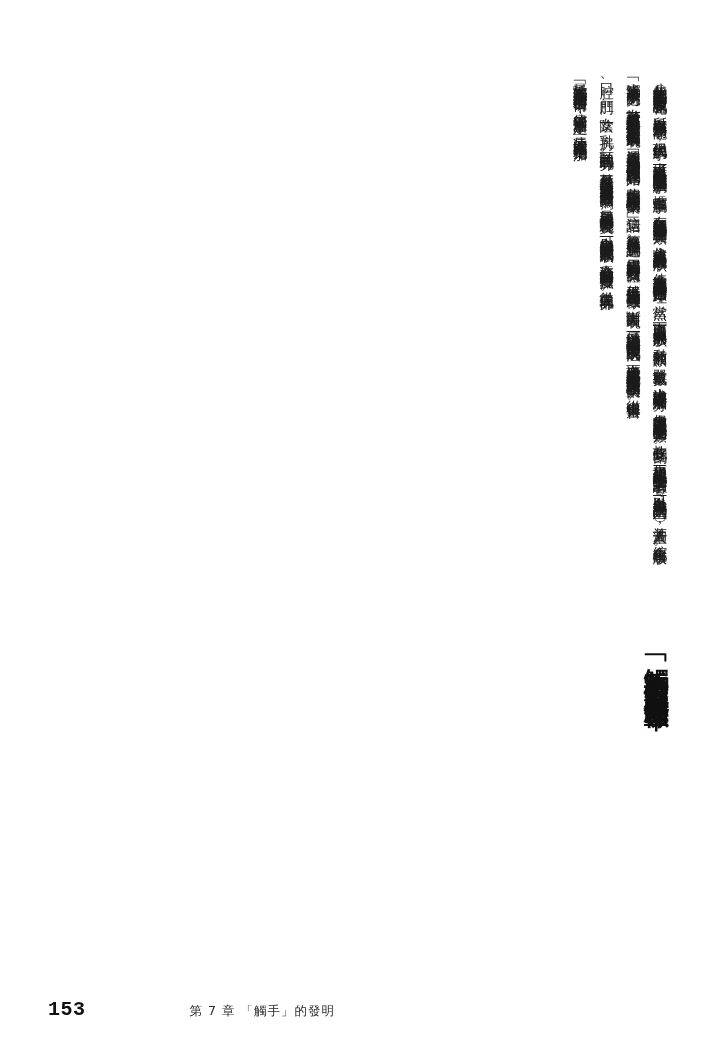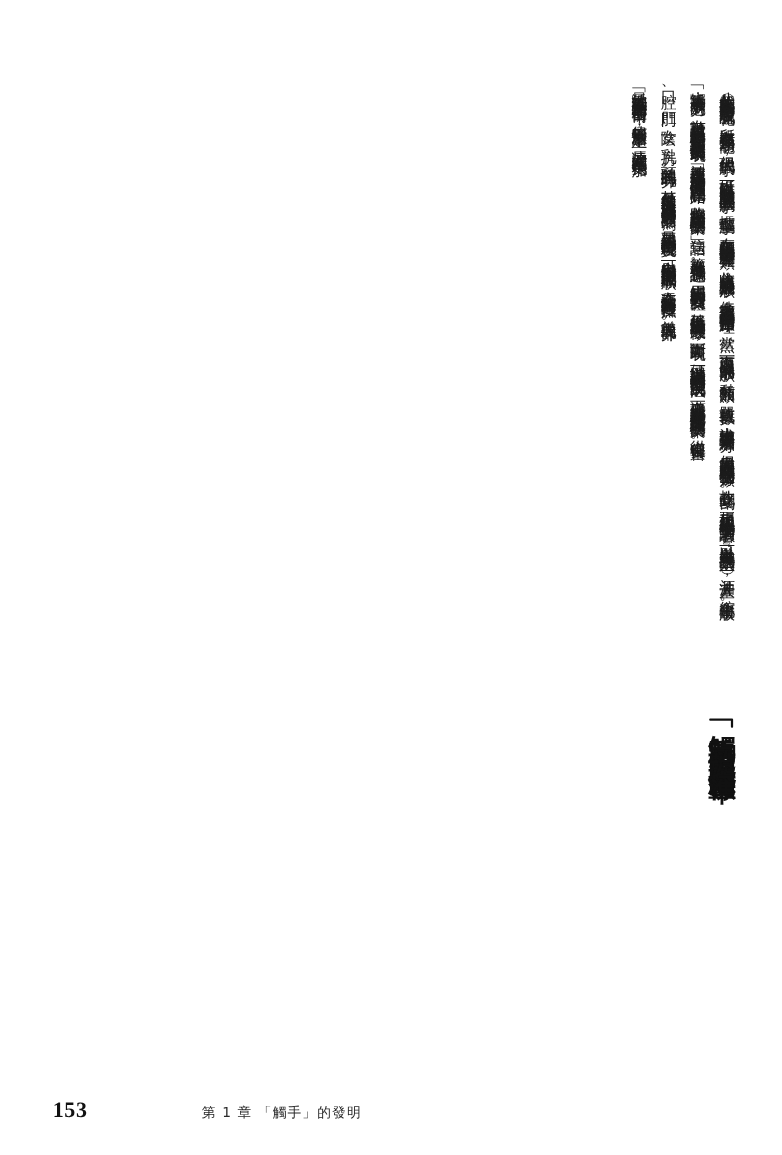--- a/index.html
+++ b/index.html
@@ -77,21 +77,21 @@
   .footer {
     position: absolute;
     left: 48px;
     right: 40px;
     bottom: 22px;
     height: 30px;
     display: flex;
     align-items: baseline;
   }
   .folio {
-    font-family: Liberation Serif, serif;
+    font-family: Liberation Mono, monospace;
     font-size: 20px;
     font-weight: bold;
     color: #111;
     letter-spacing: 0.5px;
   }
   .runhead {
     font-family: "DejaVu Sans", "Liberation Sans", sans-serif;
     font-size: 12.5px;
     color: #2a2a2a;
     margin-left: 104px;
@@ -111,16 +111,16 @@
       <p class="para">八〇年代的非劇畫系觸手由於沒有達成記號化，所以存在很多種類和功能；但現代的觸手，大抵可以粗略分成章魚和烏賊型的吸盤狀觸手、蠕蟲型觸手、存在無數細小觸手的海葵型觸手三大種類，收斂成容易辨識的幾種形狀，使大多數讀者都能馬上理解它們的作用原理。當然，下面還可以依照尖端的形狀、黏液的種類、單數或複數、由誰操縱等要素更加細分，但本書的目的並非研究觸手的生物學分類，故在此割愛。想更加了解現代觸手生物學分類的讀者，可以參考『真說觸手學入門』（二〇一二，酒井童人，綜合化學出版）。</p>
       <p class="para">「觸手凌辱」原本的魅力，在於讀者可以輕易想像出這種給予女性超越人智之究極快樂的表現。被運用在眾多「觸手凌辱」場面的象徵性台詞「現在開始，你即將品嘗到從未經驗過的快樂！」這句話，簡直就像是在強調這點。用觸手同時從內外欺負女體，然後再結合漫畫獨有的殘像、斷面圖表現，便可以讓讀者得到人類之間不可能實現的玩法。而讀者也能共享那些被侵犯的女性從未體驗過的快樂，從中獲得興奮。</p>
       <p class="para">口腔、肛門、女陰、乳房、乳頭的同時玩弄。甚至是從肛門插入後貫通內臟從口腔穿出等過激的描寫，只要運用觸手都能輕鬆實現。可自由變形的觸手還能化成棕刷狀，在舔遍女體的同時進行愛撫，並從內部玩弄。</p>
       <p class="para">最近的「觸手」作品甚至更加複合前衛。儘管形狀逐漸定型，凌辱的方式卻比八〇年代更加</p>
     </div>
 
   </div>
 
   <div class="footer">
     <span class="folio">153</span>
-    <span class="runhead">第 1 章 「觸手」的發明</span>
+    <span class="runhead">第 7 章 「觸手」的發明</span>
   </div>
 
 </div>
 
 </body></html>

